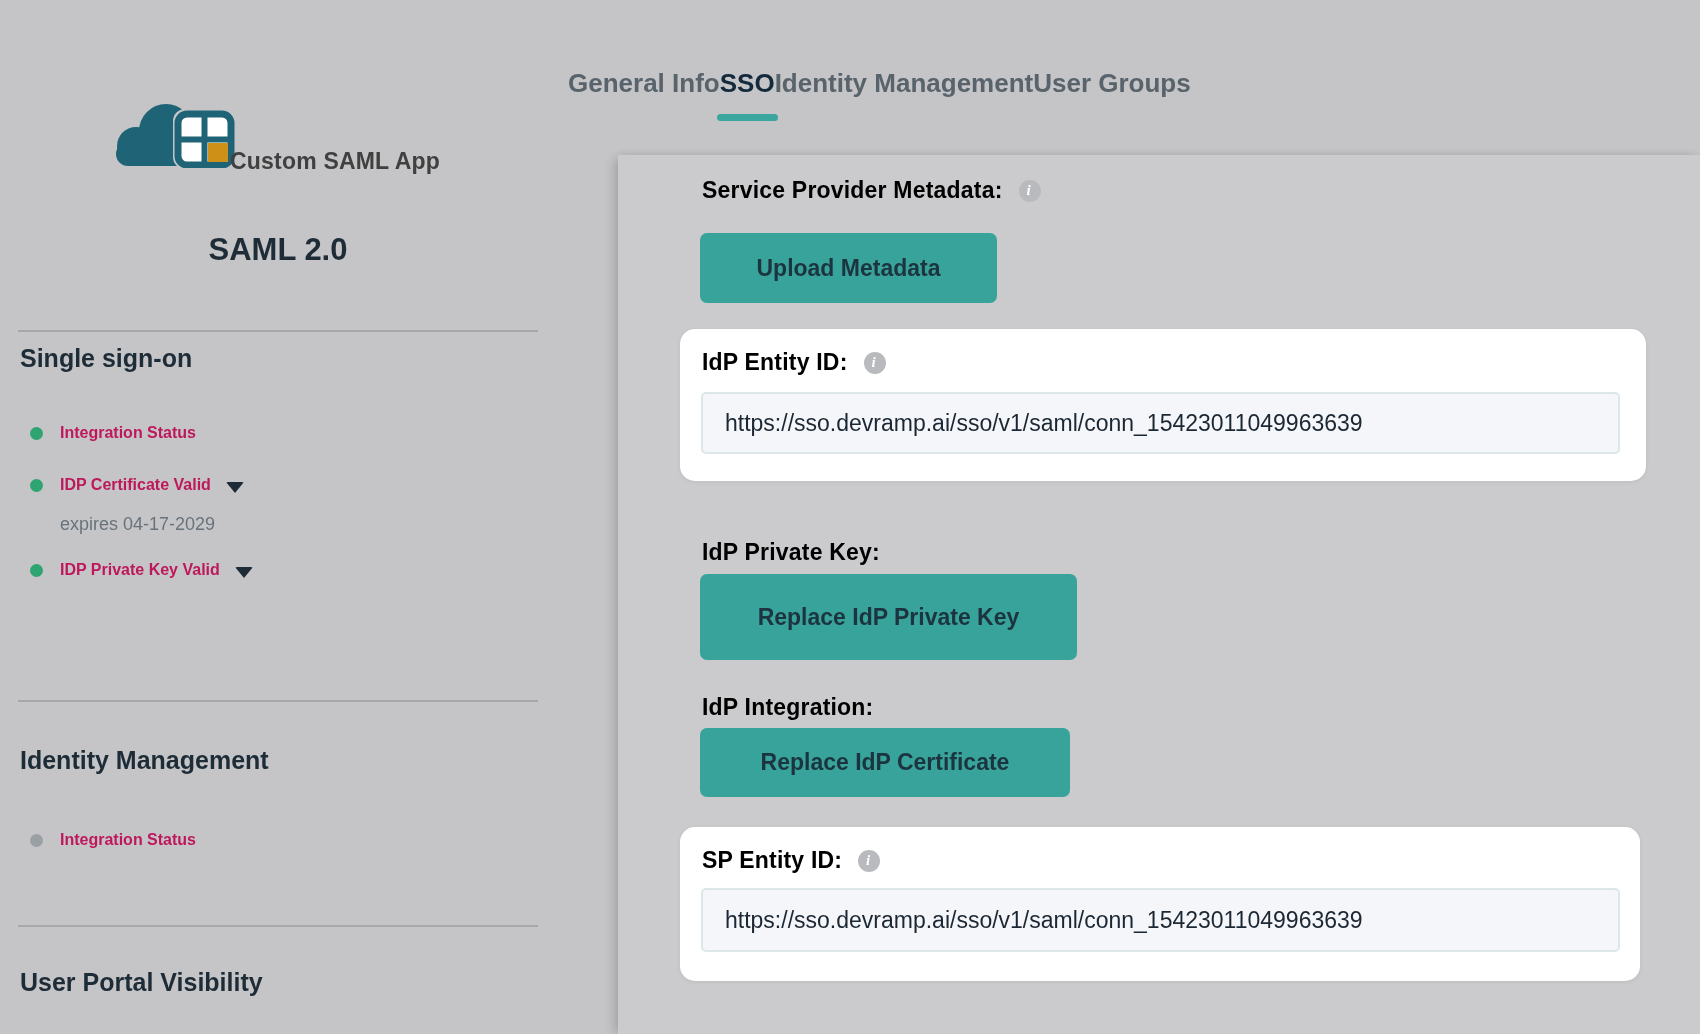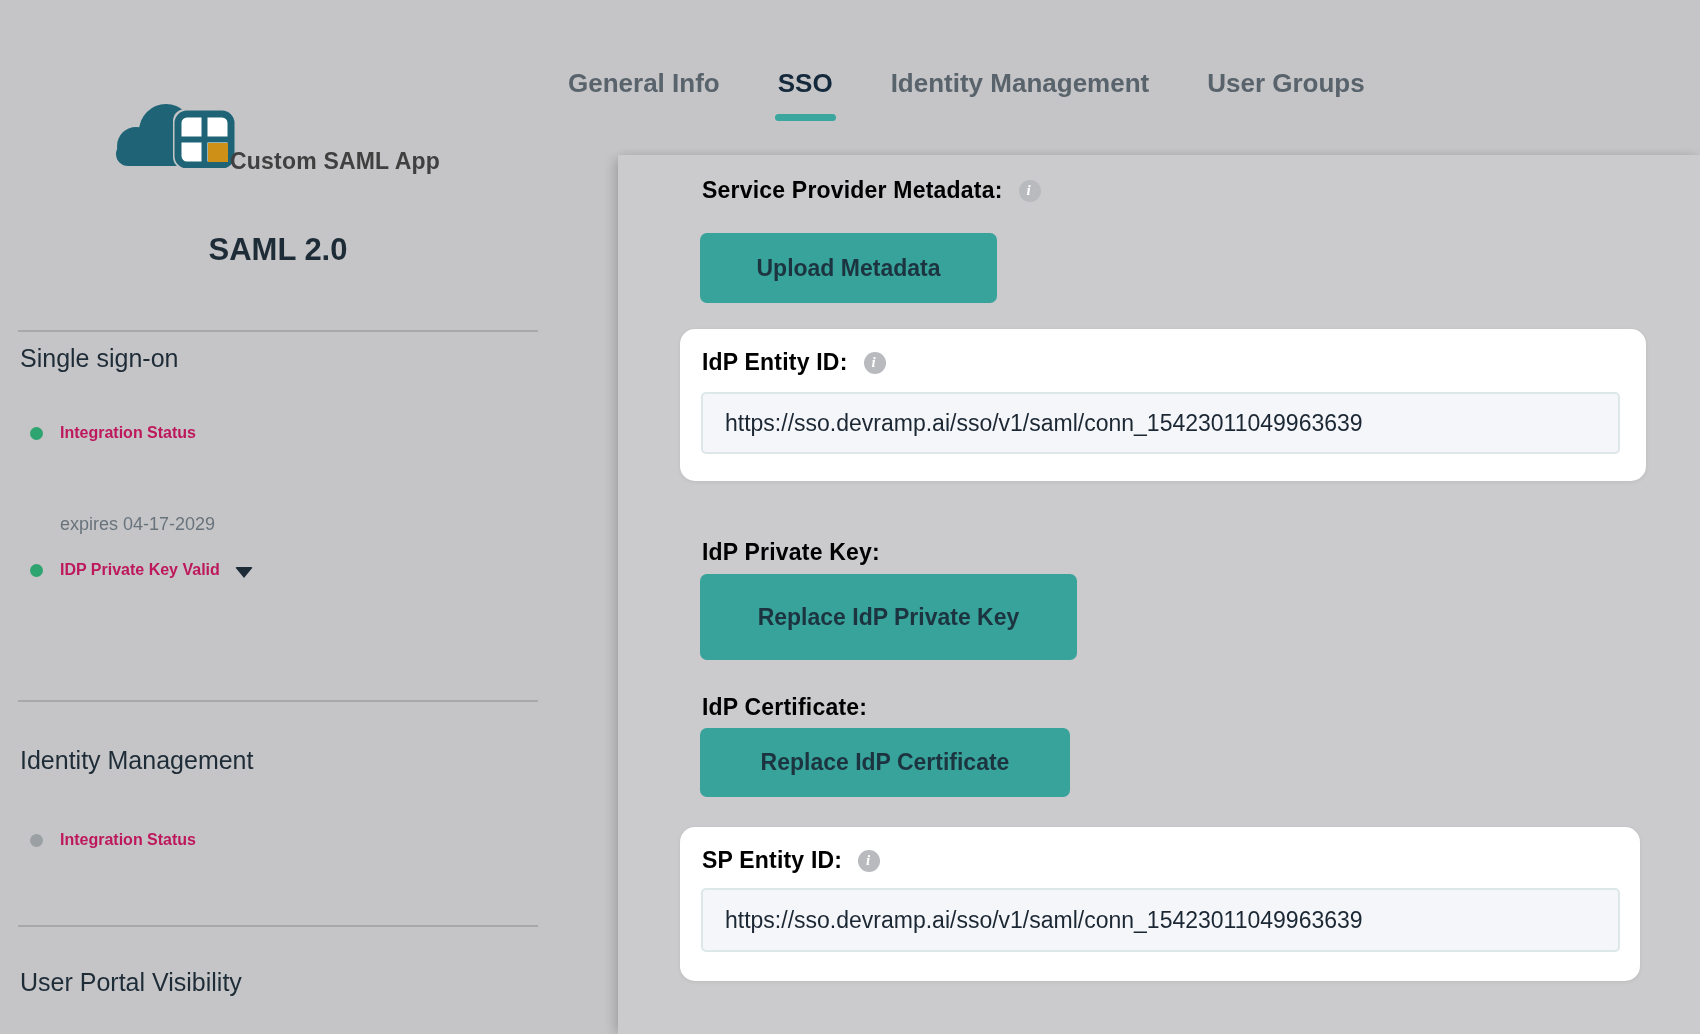--- a/index.html
+++ b/index.html
@@ -23,38 +23,38 @@
   }
 
   .saml-title {
     position:absolute; left:0; top:232px; width:556px;
     text-align:center; font-size:31px; font-weight:bold; color:#1e2c38;
   }
 
   .sb-divider { position:absolute; left:18px; width:520px; height:0; border-top:2px solid #a8a8aa; }
   .d1 { top:330px; } .d2 { top:700px; } .d3 { top:925px; }
 
-  .sb-header { position:absolute; left:20px; font-size:25px; font-weight:normal; color:#1e2c38; }
+  .sb-header { position:absolute; left:20px; font-size:25px; font-weight:bold; color:#1e2c38; }
   .h1 { top:344px; } .h2 { top:746px; } .h3 { top:968px; }
 
   .sb-item { position:absolute; left:30px; display:flex; align-items:center; }
   .i1 { top:424px; } .i2 { top:476px; } .i3 { top:561px; } .i4 { top:831px; }
   .dot { width:13px; height:13px; border-radius:50%; flex:0 0 13px; }
   .dot-green { background:#2ea471; }
   .dot-gray  { background:#9aa0a3; }
   .sb-item-label { margin-left:17px; font-size:16px; font-weight:700; color:#be185d; }
   .caret {
     width:0; height:0; margin-left:15px; margin-top:4px;
     border-left:9px solid transparent; border-right:9px solid transparent;
     border-top:11px solid #1d2b36; border-radius:2px;
   }
   .sb-subtext { position:absolute; left:60px; top:514px; font-size:18px; color:#69737c; }
 
   
-  .tabs { position:absolute; left:568px; top:68px; display:flex; gap:58px; align-items:flex-start; }
+  .tabs { position:absolute; left:568px; top:68px; display:flex; align-items:flex-start; }
   .tab { position:relative; font-size:26px; font-weight:bold; color:#59636c; padding-bottom:22px; cursor:default; }
   .tab.active { color:#14293c; }
   .tab-underline {
     position:absolute; left:-3px; right:-3px; bottom:0; height:7px;
     border-radius:3.5px; background:#3aa69d;
   }
 
   
   .main-panel {
     position:absolute; left:618px; top:155px; width:1082px; height:879px;
@@ -124,20 +124,25 @@
 
   <div class="sb-divider d1"></div>
 
   <div class="sb-header h1">Single sign-on</div>
 
   <div class="sb-item i1">
     <span class="dot dot-green"></span>
     <span class="sb-item-label">Integration Status</span>
   </div>
 
+  <div class="sb-item i2">
+    <span class="dot dot-green"></span>
+    <span class="sb-item-label">IDP Certificate Valid</span>
+    <span class="caret"></span>
+  </div>
 
   <div class="sb-subtext">expires 04-17-2029</div>
 
   <div class="sb-item i3">
     <span class="dot dot-green"></span>
     <span class="sb-item-label">IDP Private Key Valid</span>
     <span class="caret"></span>
   </div>
 
   <div class="sb-divider d2"></div>
@@ -177,21 +182,21 @@
     <div class="label-row">
       <span class="field-label">IdP Entity ID:</span>
       <span class="info-icon">i</span>
     </div>
     <input class="entity-input" type="text" readonly="" value="https://sso.devramp.ai/sso/v1/saml/conn_15423011049963639" style="">
   </div>
 
   <div class="lbl-key field-label">IdP Private Key:</div>
   <button class="teal-btn btn-key">Replace IdP Private Key</button>
 
-  <div class="lbl-cert field-label">IdP Certificate:</div>
+  <div class="lbl-cert field-label">IdP Integration:</div>
   <button class="teal-btn btn-cert">Replace IdP Certificate</button>
 
   <div class="card card-sp">
     <div class="label-row">
       <span class="field-label">SP Entity ID:</span>
       <span class="info-icon">i</span>
     </div>
     <input class="entity-input" type="text" readonly="" value="https://sso.devramp.ai/sso/v1/saml/conn_15423011049963639" style="">
   </div>
 

